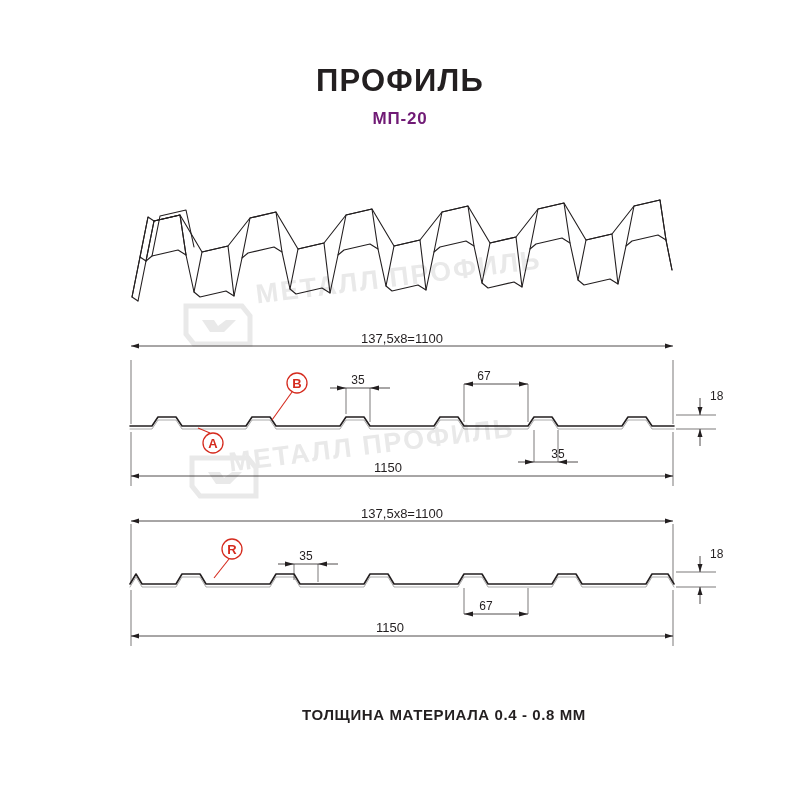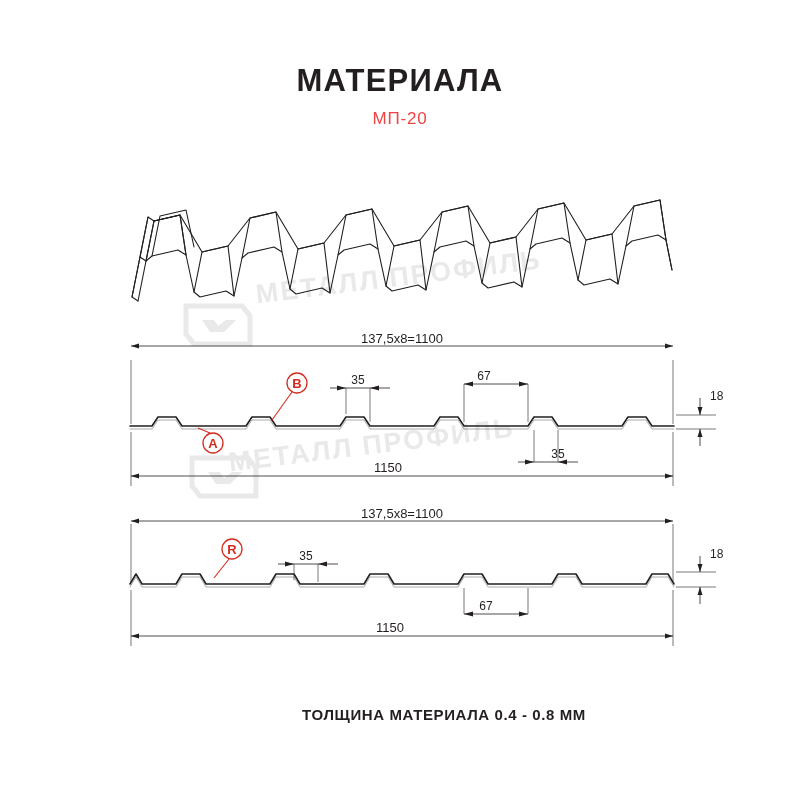--- a/index.html
+++ b/index.html
@@ -30,25 +30,25 @@
   }
   .title-main {
     font-size: 31px;
     font-weight: bold;
     letter-spacing: 1.2px;
     line-height: 38px;
     color: #231f20;
   }
   .title-sub {
     font-size: 17px;
-    font-weight: normal;
+    font-weight: bold;
     letter-spacing: 0.8px;
     line-height: 26px;
     margin-top: 6px;
-    color: #ef4444;
+    color: #701a75;
   }
   .footer-note {
     position: absolute;
     left: 0;
     top: 706px;
     width: 800px;
     text-align: center;
     font-size: 15px;
     font-weight: bold;
     letter-spacing: 0.6px;
@@ -104,21 +104,21 @@
     fill: #231f20;
     font-family: "Liberation Sans", sans-serif;
   }
 </style>
 </head>
 <body>
 
 <div class="sheet">
 
   <div class="title-block">
-    <div class="title-main">МАТЕРИАЛА</div>
+    <div class="title-main">ПРОФИЛЬ</div>
     <div class="title-sub">МП-20</div>
   </div>
 
   <div class="wm wm1">МЕТАЛЛ ПРОФИЛЬ</div>
   <div class="wm wm2">МЕТАЛЛ ПРОФИЛЬ</div>
 
   <svg class="wm-logo" style="left:180px; top:300px;" width="76" height="50" viewBox="0 0 76 50">
     <path d="M6 6 L62 6 L70 16 L70 44 L14 44 L6 34 Z" fill="none" stroke="#e9e9e9" stroke-width="5"></path>
     <path d="M22 20 L34 20 L38 26 L46 20 L56 20 L44 32 L30 32 Z" fill="#e9e9e9"></path>
   </svg>

